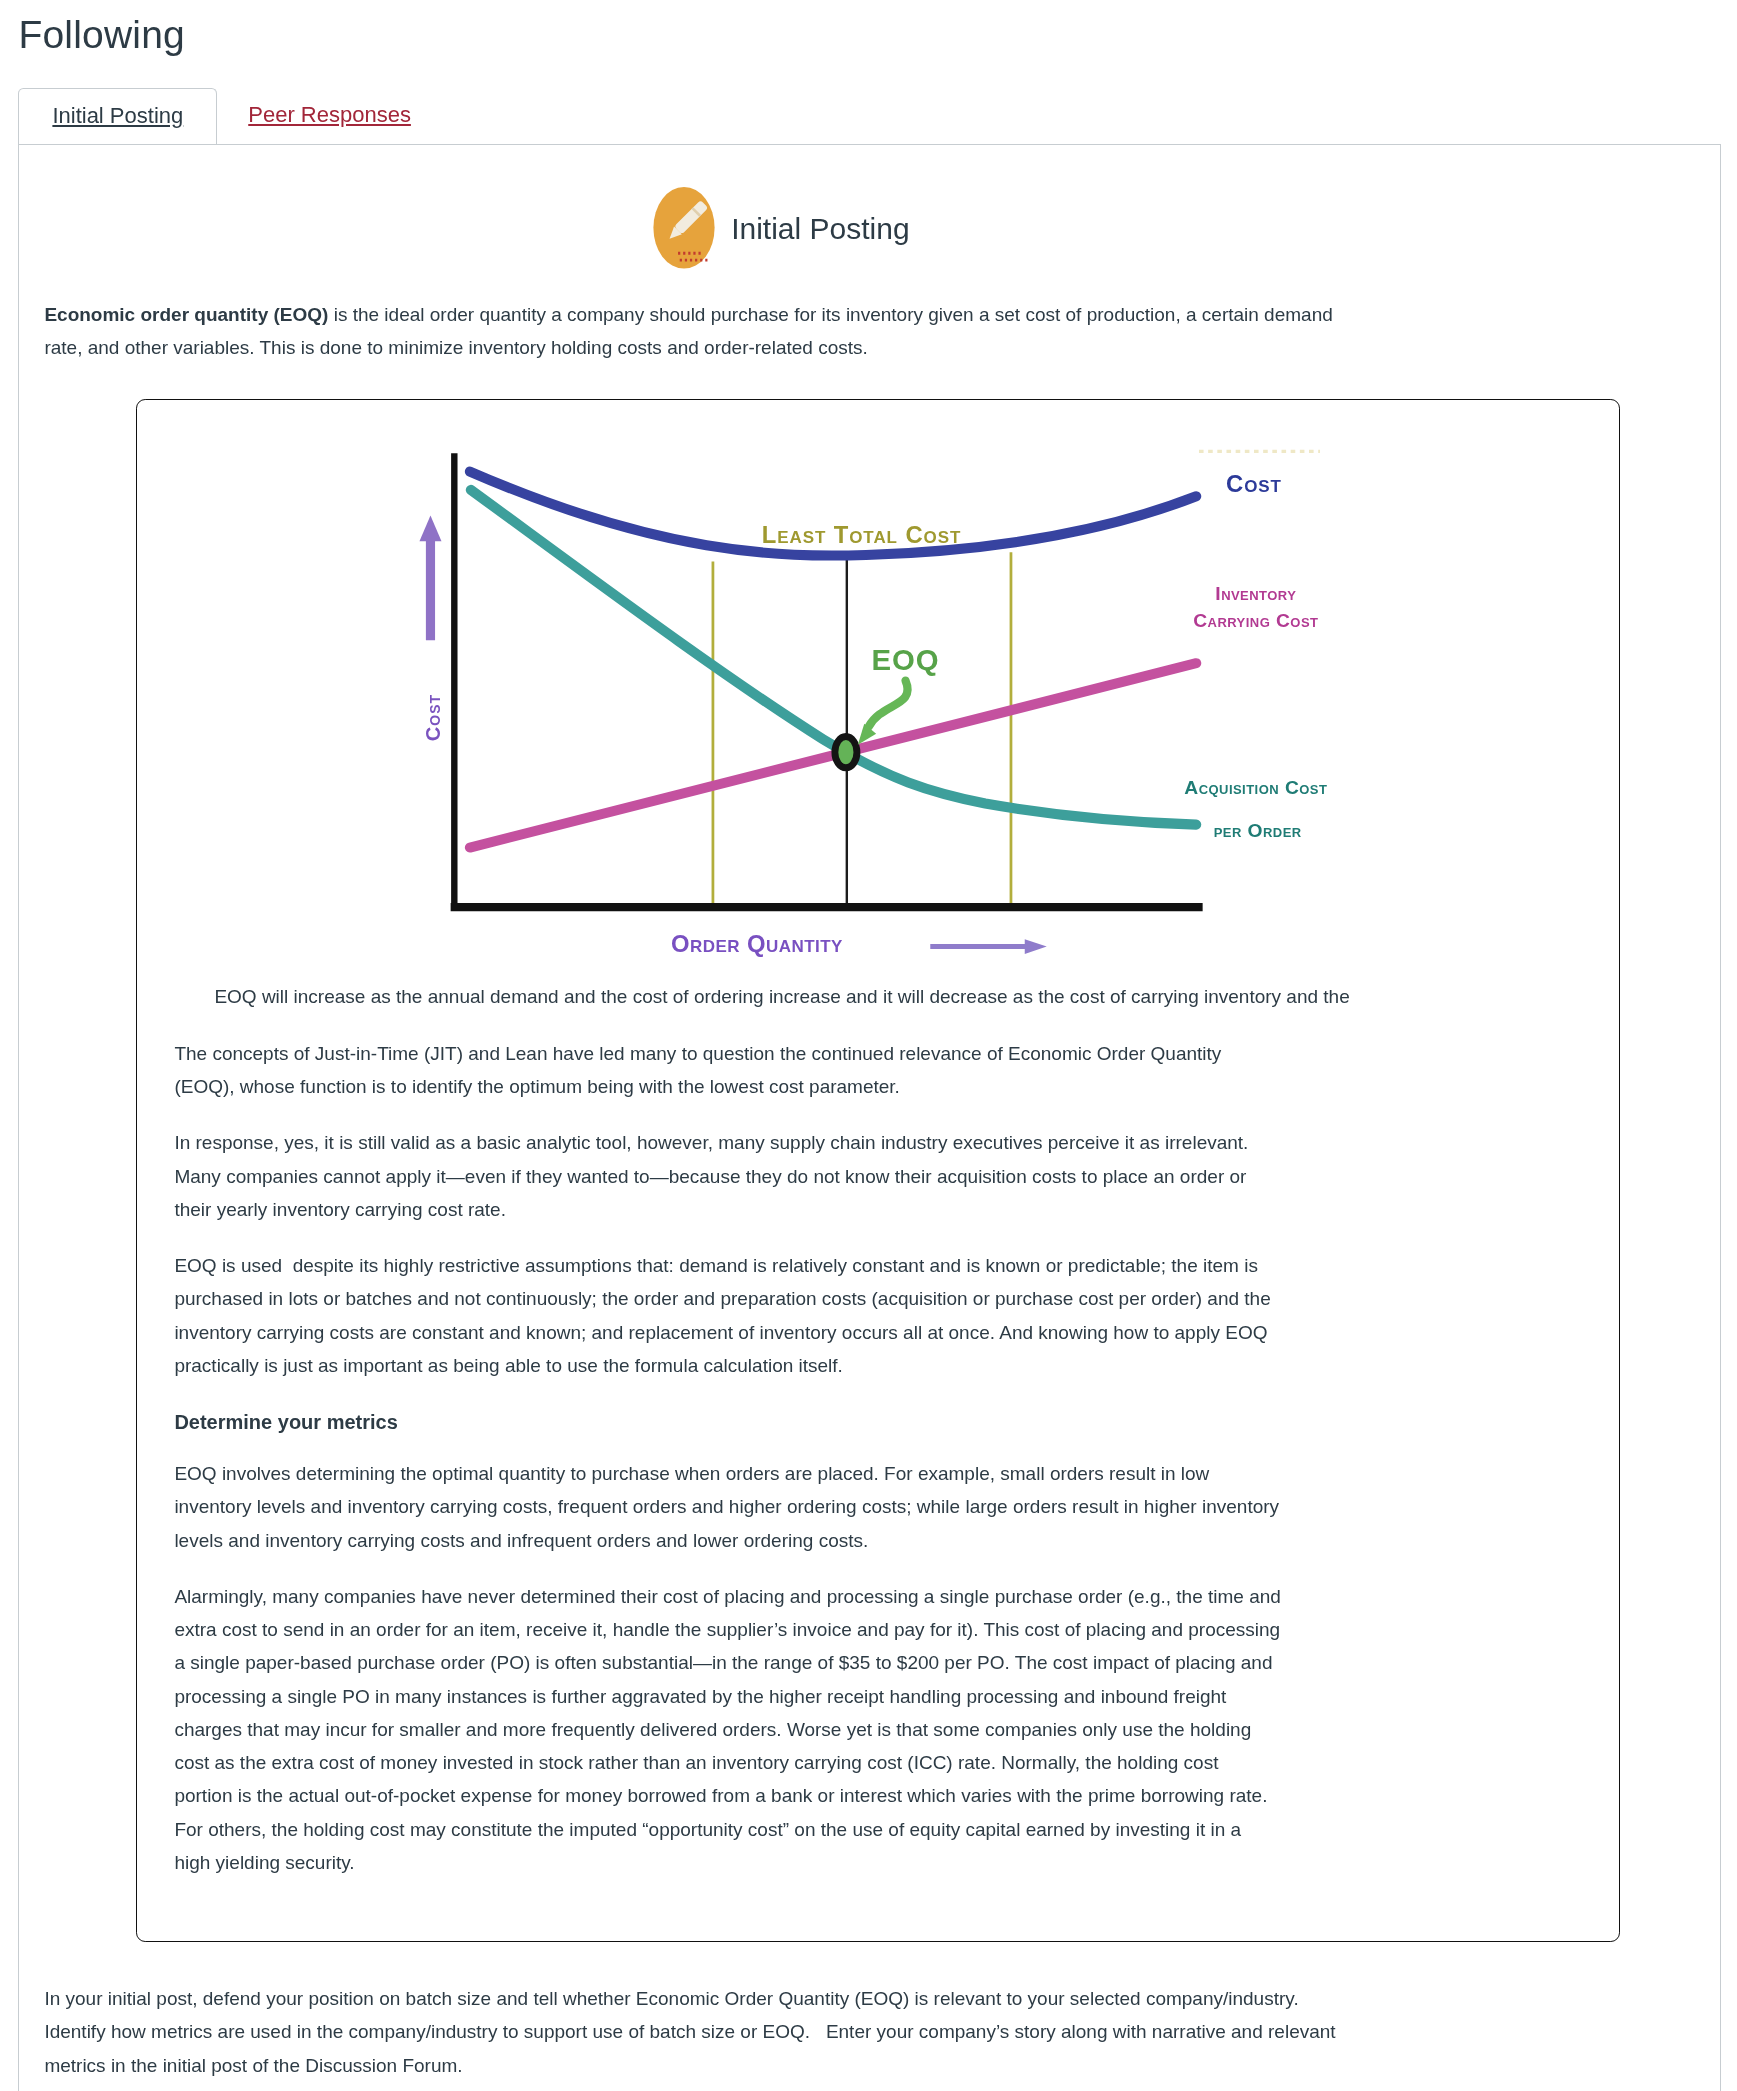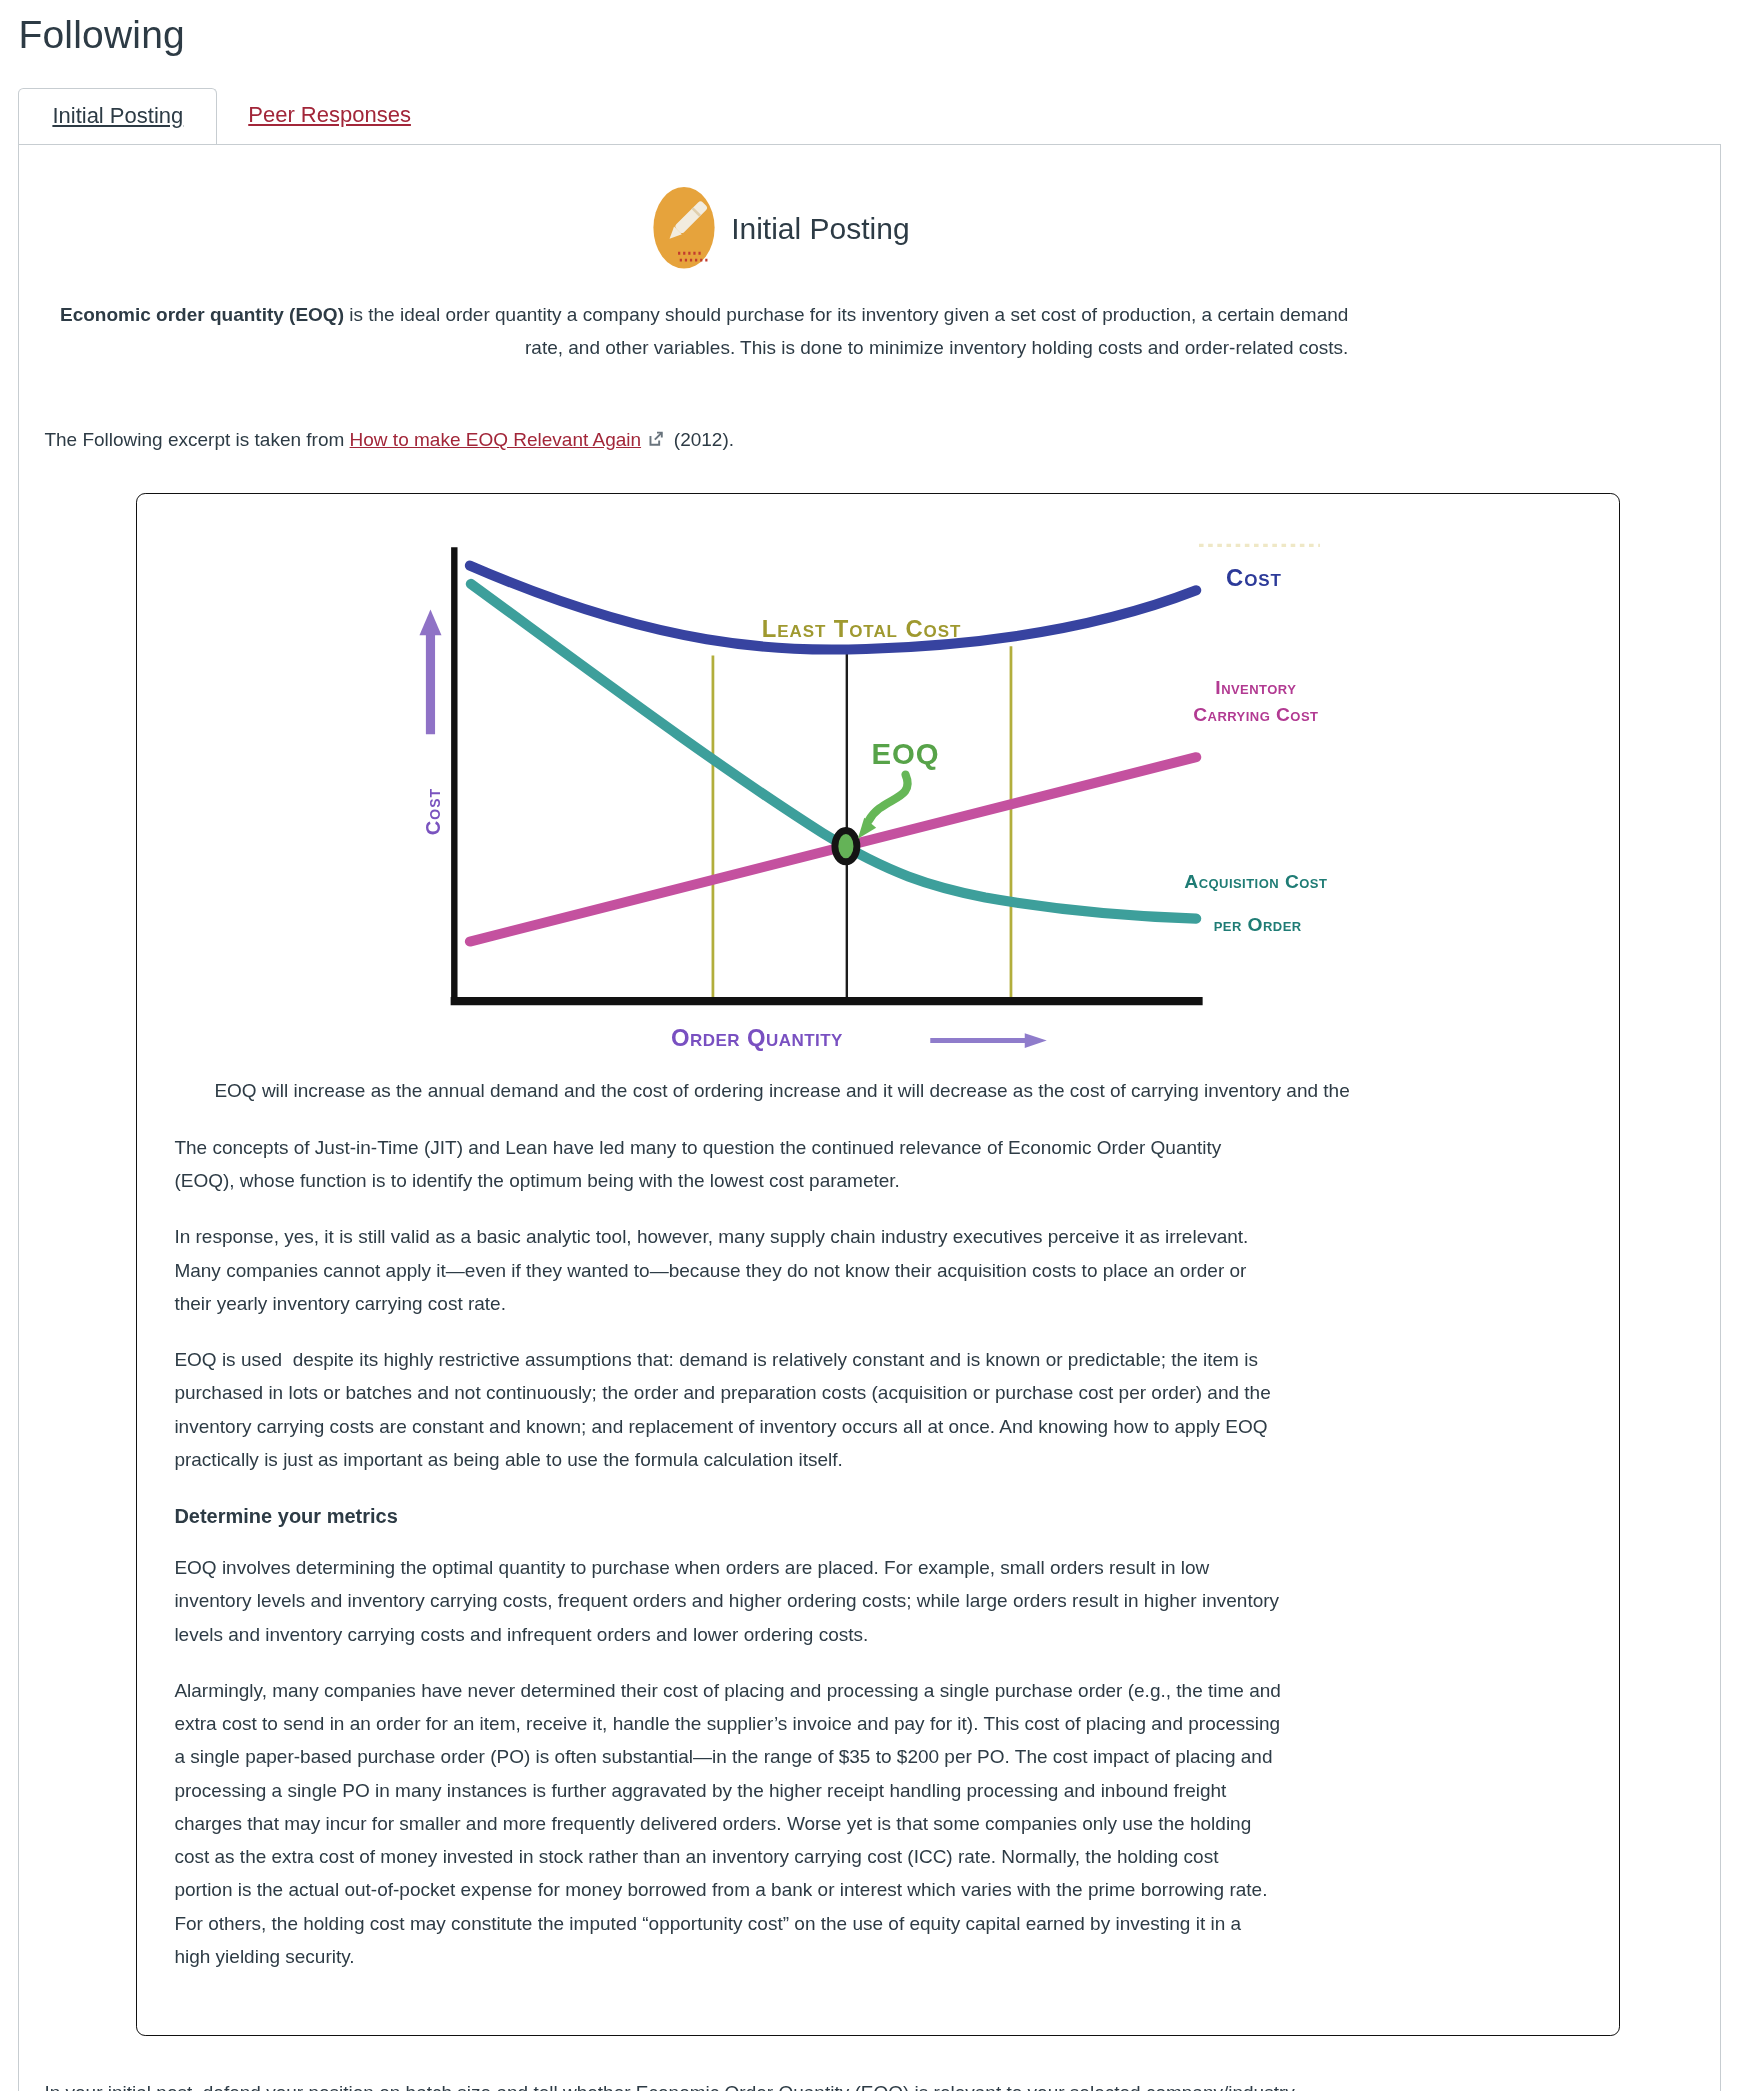--- a/index.html
+++ b/index.html
@@ -70,21 +70,21 @@
     font-size: 30px;
     font-weight: 400;
     color: #2d3b45;
   }
   p.body-text {
     font-size: 19px;
     line-height: 1.75;
     white-space: pre-wrap;
     color: #2d3b45;
   }
-  .intro { max-width: 1304px; margin: 5.5px 0 0 0; text-align: right; }
+  .intro { max-width: 1304px; margin: 5.5px 0 0 0; }
   .intro b { font-weight: 700; }
   .source-line { max-width: 1304px; margin: 59px 0 0 0; }
   a.excerpt-link {
     color: #a22639;
     text-decoration: underline;
     cursor: pointer;
   }
   .ext-icon { display: inline-block; vertical-align: -1.8px; margin: 0 3.7px 0 6.4px; }
   
   .excerpt-box {
@@ -137,25 +137,20 @@
           </g>
           <line x1="33" y1="80" x2="60" y2="80" stroke="#c23b2e" stroke-width="3.4" stroke-dasharray="2.6 3.4"></line>
           <line x1="35" y1="88" x2="70" y2="88" stroke="#c23b2e" stroke-width="3.4" stroke-dasharray="2.6 3.4"></line>
         </svg>
       </span>
       <span class="section-title">Initial Posting</span>
     </div>
 
     <p class="body-text intro"><b>Economic order quantity (EOQ)</b><span> is the ideal order quantity a company should purchase for its inventory given a set cost of production, a certain demand rate, and other variables. This is done to minimize inventory holding costs and order-related costs.</span></p>
 
-    <p class="body-text source-line"><span>The Following excerpt is taken from </span><a class="excerpt-link">How to make EOQ Relevant Again</a><span class="ext-icon"><svg width="17.4" height="17.4" viewBox="0 0 20 20">
-            <path d="M4 7 H4 V17 H14 V12" fill="none" stroke="#69747d" stroke-width="2.2"></path>
-            <path d="M9 11 L17 3" fill="none" stroke="#69747d" stroke-width="2.2"></path>
-            <path d="M11.5 3 H17 V8.5" fill="none" stroke="#69747d" stroke-width="2.2"></path>
-          </svg></span><span> (2012).</span></p>
 
     <div class="excerpt-box">
 
       <div class="chart-wrap">
         <svg viewBox="0 0 1616 630">
 
           <line x1="1158" y1="56" x2="1290" y2="56" stroke="#efe8c6" stroke-width="3.5" stroke-dasharray="5 5"></line>
 
           <line x1="628" y1="176" x2="628" y2="550" stroke="#b2ae3c" stroke-width="3"></line>
           <line x1="953" y1="166" x2="953" y2="550" stroke="#b2ae3c" stroke-width="3"></line>

